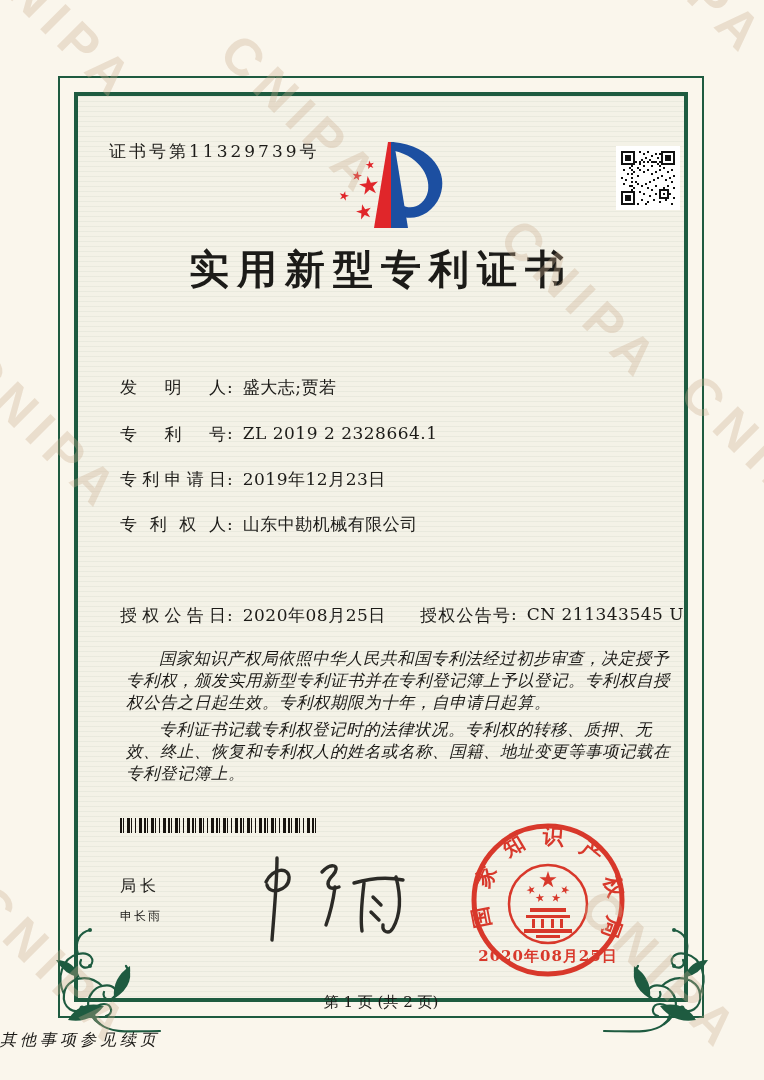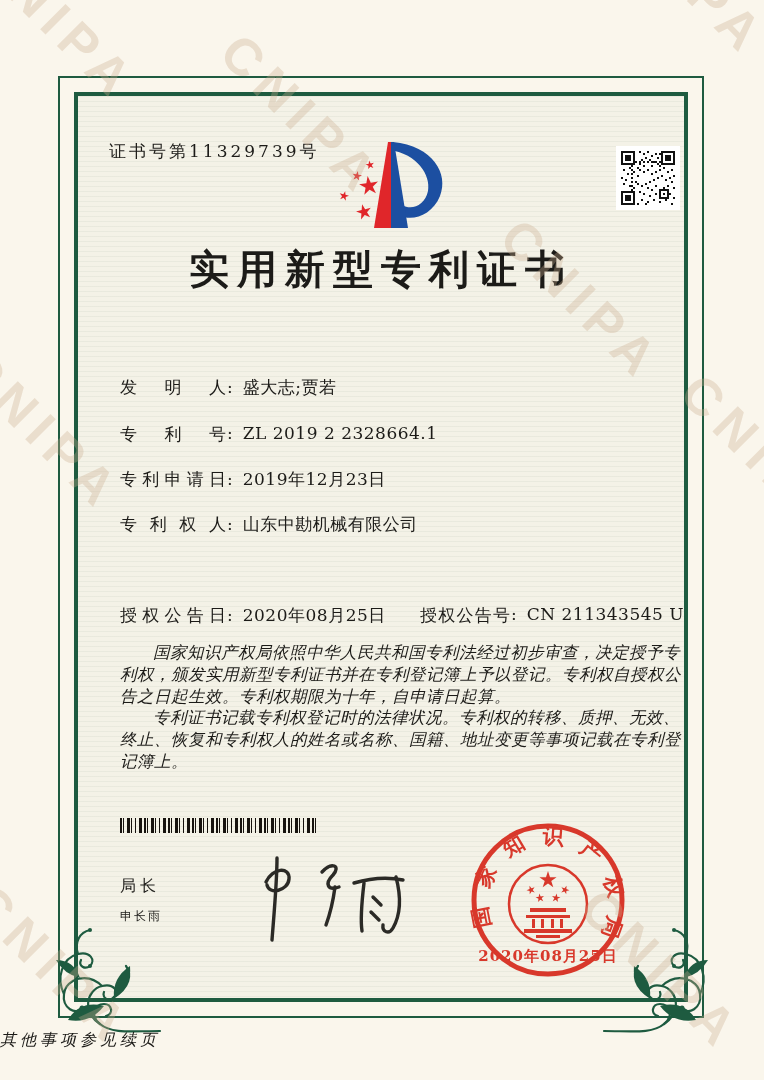--- a/index.html
+++ b/index.html
@@ -32,21 +32,21 @@
   
   .field-row{position:absolute;left:42px;font-size:17px;white-space:nowrap}
   .flabel{display:inline-block;width:106px;text-align:justify;text-align-last:justify;vertical-align:top}
   .fcolon{display:inline-block;margin-left:1px}
   .fvalue{margin-left:10px;letter-spacing:0.5px}
   .pair2{position:absolute;left:300px;top:0;white-space:nowrap}
   .pair2 .flabel{width:90px}
 
   
   .body-text{position:absolute;left:42px;top:546px;width:566px}
-  .body-text p{margin:0;font-size:16.5px;line-height:21.8px;text-indent:2em;
+  .body-text p{margin:6px;font-size:16.5px;line-height:21.8px;text-indent:2em;
     font-style:italic;letter-spacing:0.5px}
 
   
   .barcode{position:absolute;left:42px;top:722px;width:196px;height:15px;
     background:repeating-linear-gradient(90deg,
       #17130f 0 2px, transparent 2px 3px,
       #17130f 3px 4px, transparent 4px 7px,
       #17130f 7px 10px, transparent 10px 11px,
       #17130f 11px 12px, transparent 12px 15px,
       #17130f 15px 16px, transparent 16px 19px,
@@ -216,20 +216,21 @@
               <rect x="83" y="99" width="3" height="9"></rect>
                 <rect x="92" y="99" width="3" height="9"></rect>
               <rect x="56" y="109" width="48" height="4"></rect>
               <rect x="68" y="115" width="24" height="3"></rect>
             </g>
           </g>
           <text x="80" y="141" text-anchor="middle" class="seal-date">2020年08月25日</text>
         </svg>
       </div>
 
+      <div class="page-footer">第 1 页 (共 2 页)</div>
     </div>
   </div>
 
   <div class="flourish flourish-left">
     <svg viewBox="0 0 112 118">
       <g class="fl-stroke">
         <path d="M110,105 C82,105 62,108 50,98 C40,90 44,78 54,78 C62,78 64,88 56,90"></path>
         <path d="M50,98 C32,86 36,64 52,60 C64,57 70,66 63,72 C58,76 52,72 54,66"></path>
         <path d="M52,60 C38,46 16,52 14,68 C12,82 26,90 32,82"></path>
         <path d="M14,68 C6,52 12,32 28,28 C40,25 46,34 40,40 C35,44 28,40 31,34"></path>

